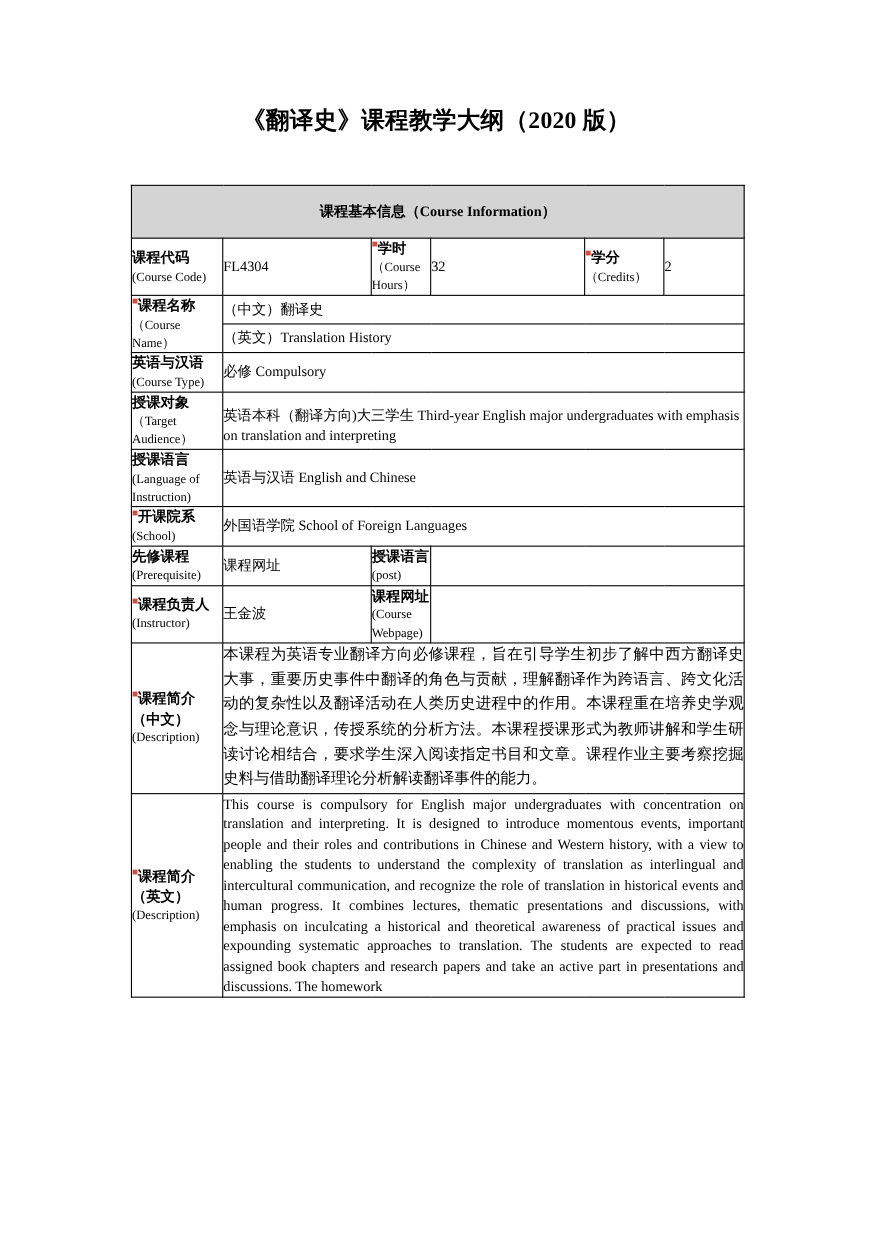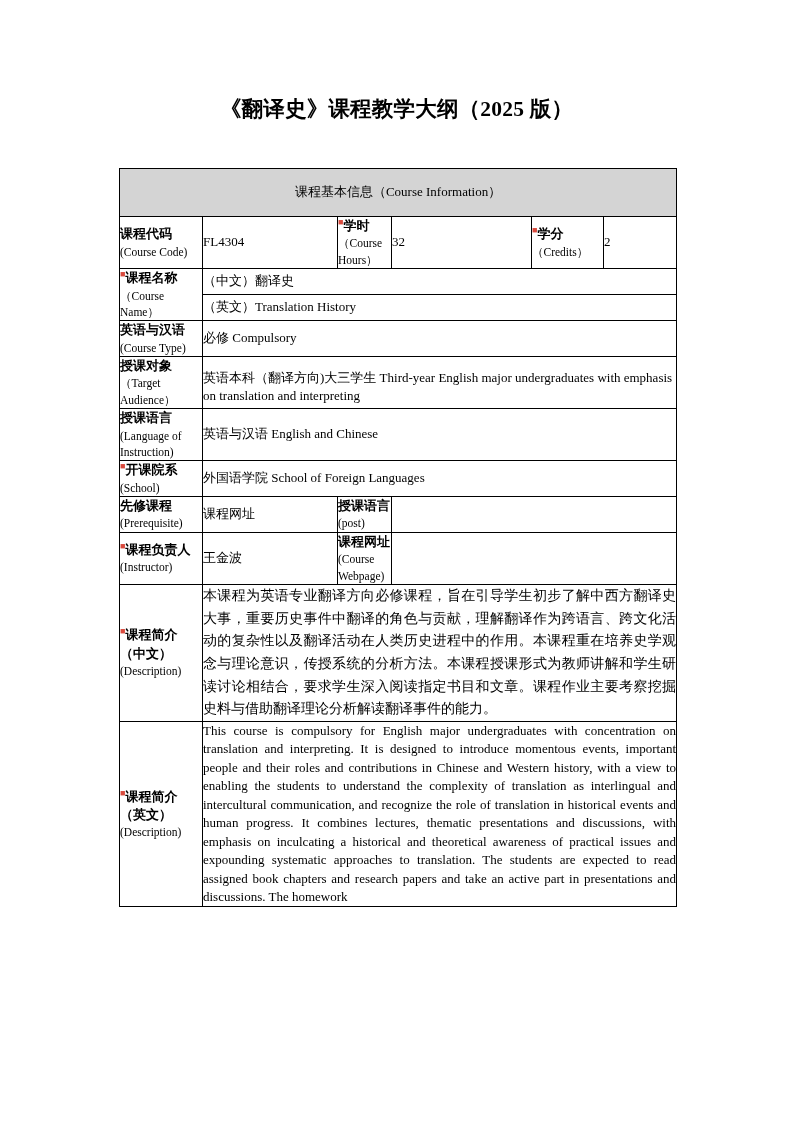--- a/index.html
+++ b/index.html
@@ -46,20 +46,21 @@
     vertical-align: middle;
     font-size: 13px;
     line-height: 1.42;
   }
   .hdr-cell {
     background: #d4d4d4;
     text-align: center;
     height: 47px;
     font-size: 17px;
     font-family: "Liberation Serif", "DejaVu Serif", serif;
+    font-weight: bold;
   }
   
   .lbl {
     text-align: left;
     padding: 3px 2px;
     line-height: 1.5;
   }
   .lbl .cn {
     display: block;
     font-size: 13px;
@@ -103,21 +104,21 @@
     font-size: 14px;
     line-height: 1.62;
     text-align: justify;
   }
 </style>
 </head>
 <body>
 
 <div class="page">
 
-  <div class="doc-title">《翻译史》课程教学大纲（2025 版）</div>
+  <div class="doc-title">《翻译史》课程教学大纲（2020 版）</div>
 
   <table class="info-table">
     <colgroup>
       <col style="width:83px">
       <col style="width:135px">
       <col style="width:54px">
       <col style="width:140px">
       <col style="width:72px">
       <col style="width:73px">
     </colgroup>

